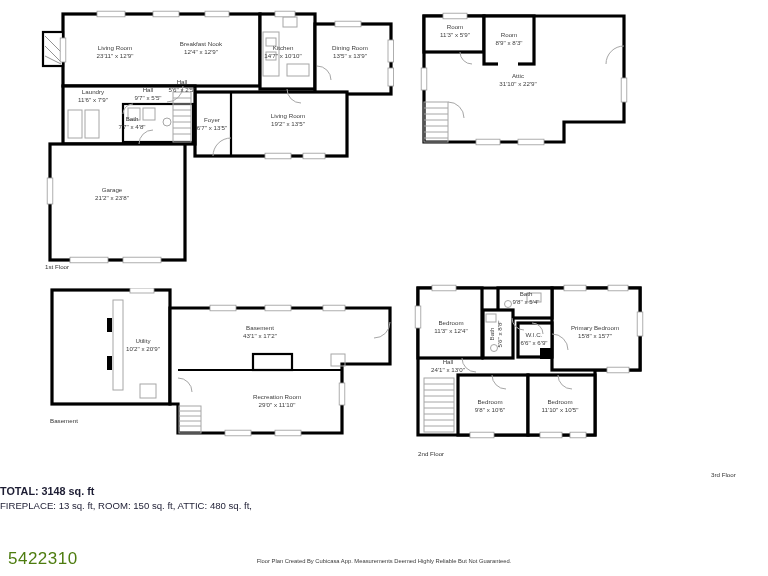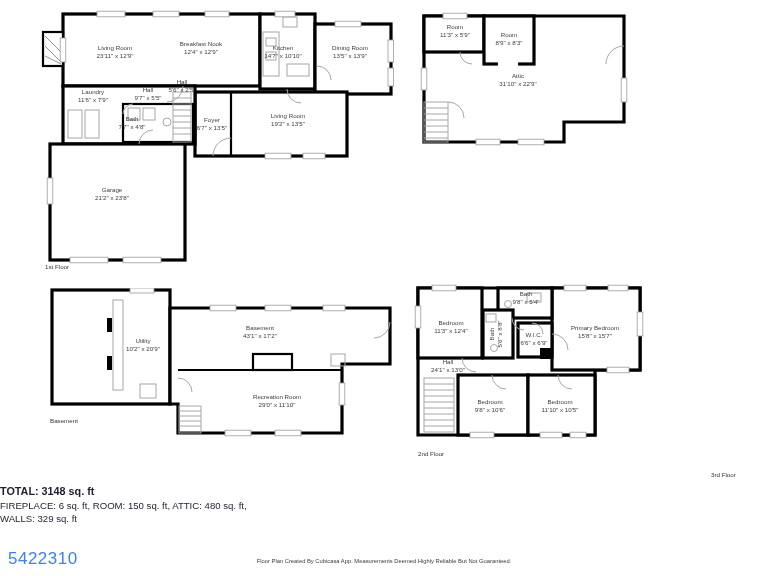--- a/index.html
+++ b/index.html
@@ -20,21 +20,21 @@
   .summary {
     position:absolute; left:0; right:0; top:484px; text-align:left;
     color:#1d1d33; font-size:9.6px; line-height:1.34;
   }
   .summary .total { font-size:10.8px; font-weight:700; margin-bottom:2px; }
   .footer-note {
     position:absolute; left:0; right:0; top:558px; text-align:center;
     font-size:5.8px; color:#3a3a3a;
   }
   .listing-id {
-    position:absolute; left:8px; top:549px; font-size:17px; color:#3b82f6;
+    position:absolute; left:8px; top:549px; font-size:17px; color:#4d7c0f;
     letter-spacing:0.5px;
   }
   
   .w  { fill:#ffffff; stroke:#000000; stroke-width:3.2; }
   .w2 { fill:#ffffff; stroke:#000000; stroke-width:2.2; }
   .wl { fill:none;    stroke:#000000; stroke-width:2.2; }
   .blk{ fill:#000000; stroke:none; }
   .fx { fill:none; stroke:#a6a6a6; stroke-width:1; }
   .win{ fill:#ffffff; stroke:#9a9a9a; stroke-width:0.8; }
   .hatch { stroke:#777777; stroke-width:0.8; }
@@ -332,19 +332,18 @@
     </div>
 </div>
 
 <div class="floor-label" style="left:45px;  top:263px;">1st Floor</div>
 <div class="floor-label" style="left:50px;  top:417px;">Basement</div>
 <div class="floor-label" style="left:418px; top:450px;">2nd Floor</div>
 <div class="floor-label" style="left:711px; top:471px;">3rd Floor</div>
 
 <div class="summary">
   <div class="total">TOTAL: 3148 sq. ft</div>
-  <div>FIREPLACE: 6 sq. ft, ROOM: 150 sq. ft, ATTIC: 480 sq. ft,</div>
-  <div>WALLS: 329 sq. ft</div>
+  <div>FIREPLACE: 13 sq. ft, ROOM: 150 sq. ft, ATTIC: 480 sq. ft,</div>
 </div>
 
 <div class="footer-note">Floor Plan Created By Cubicasa App. Measurements Deemed Highly Reliable But Not Guaranteed.</div>
 
 <div class="listing-id">5422310</div>
 
 </body></html>

